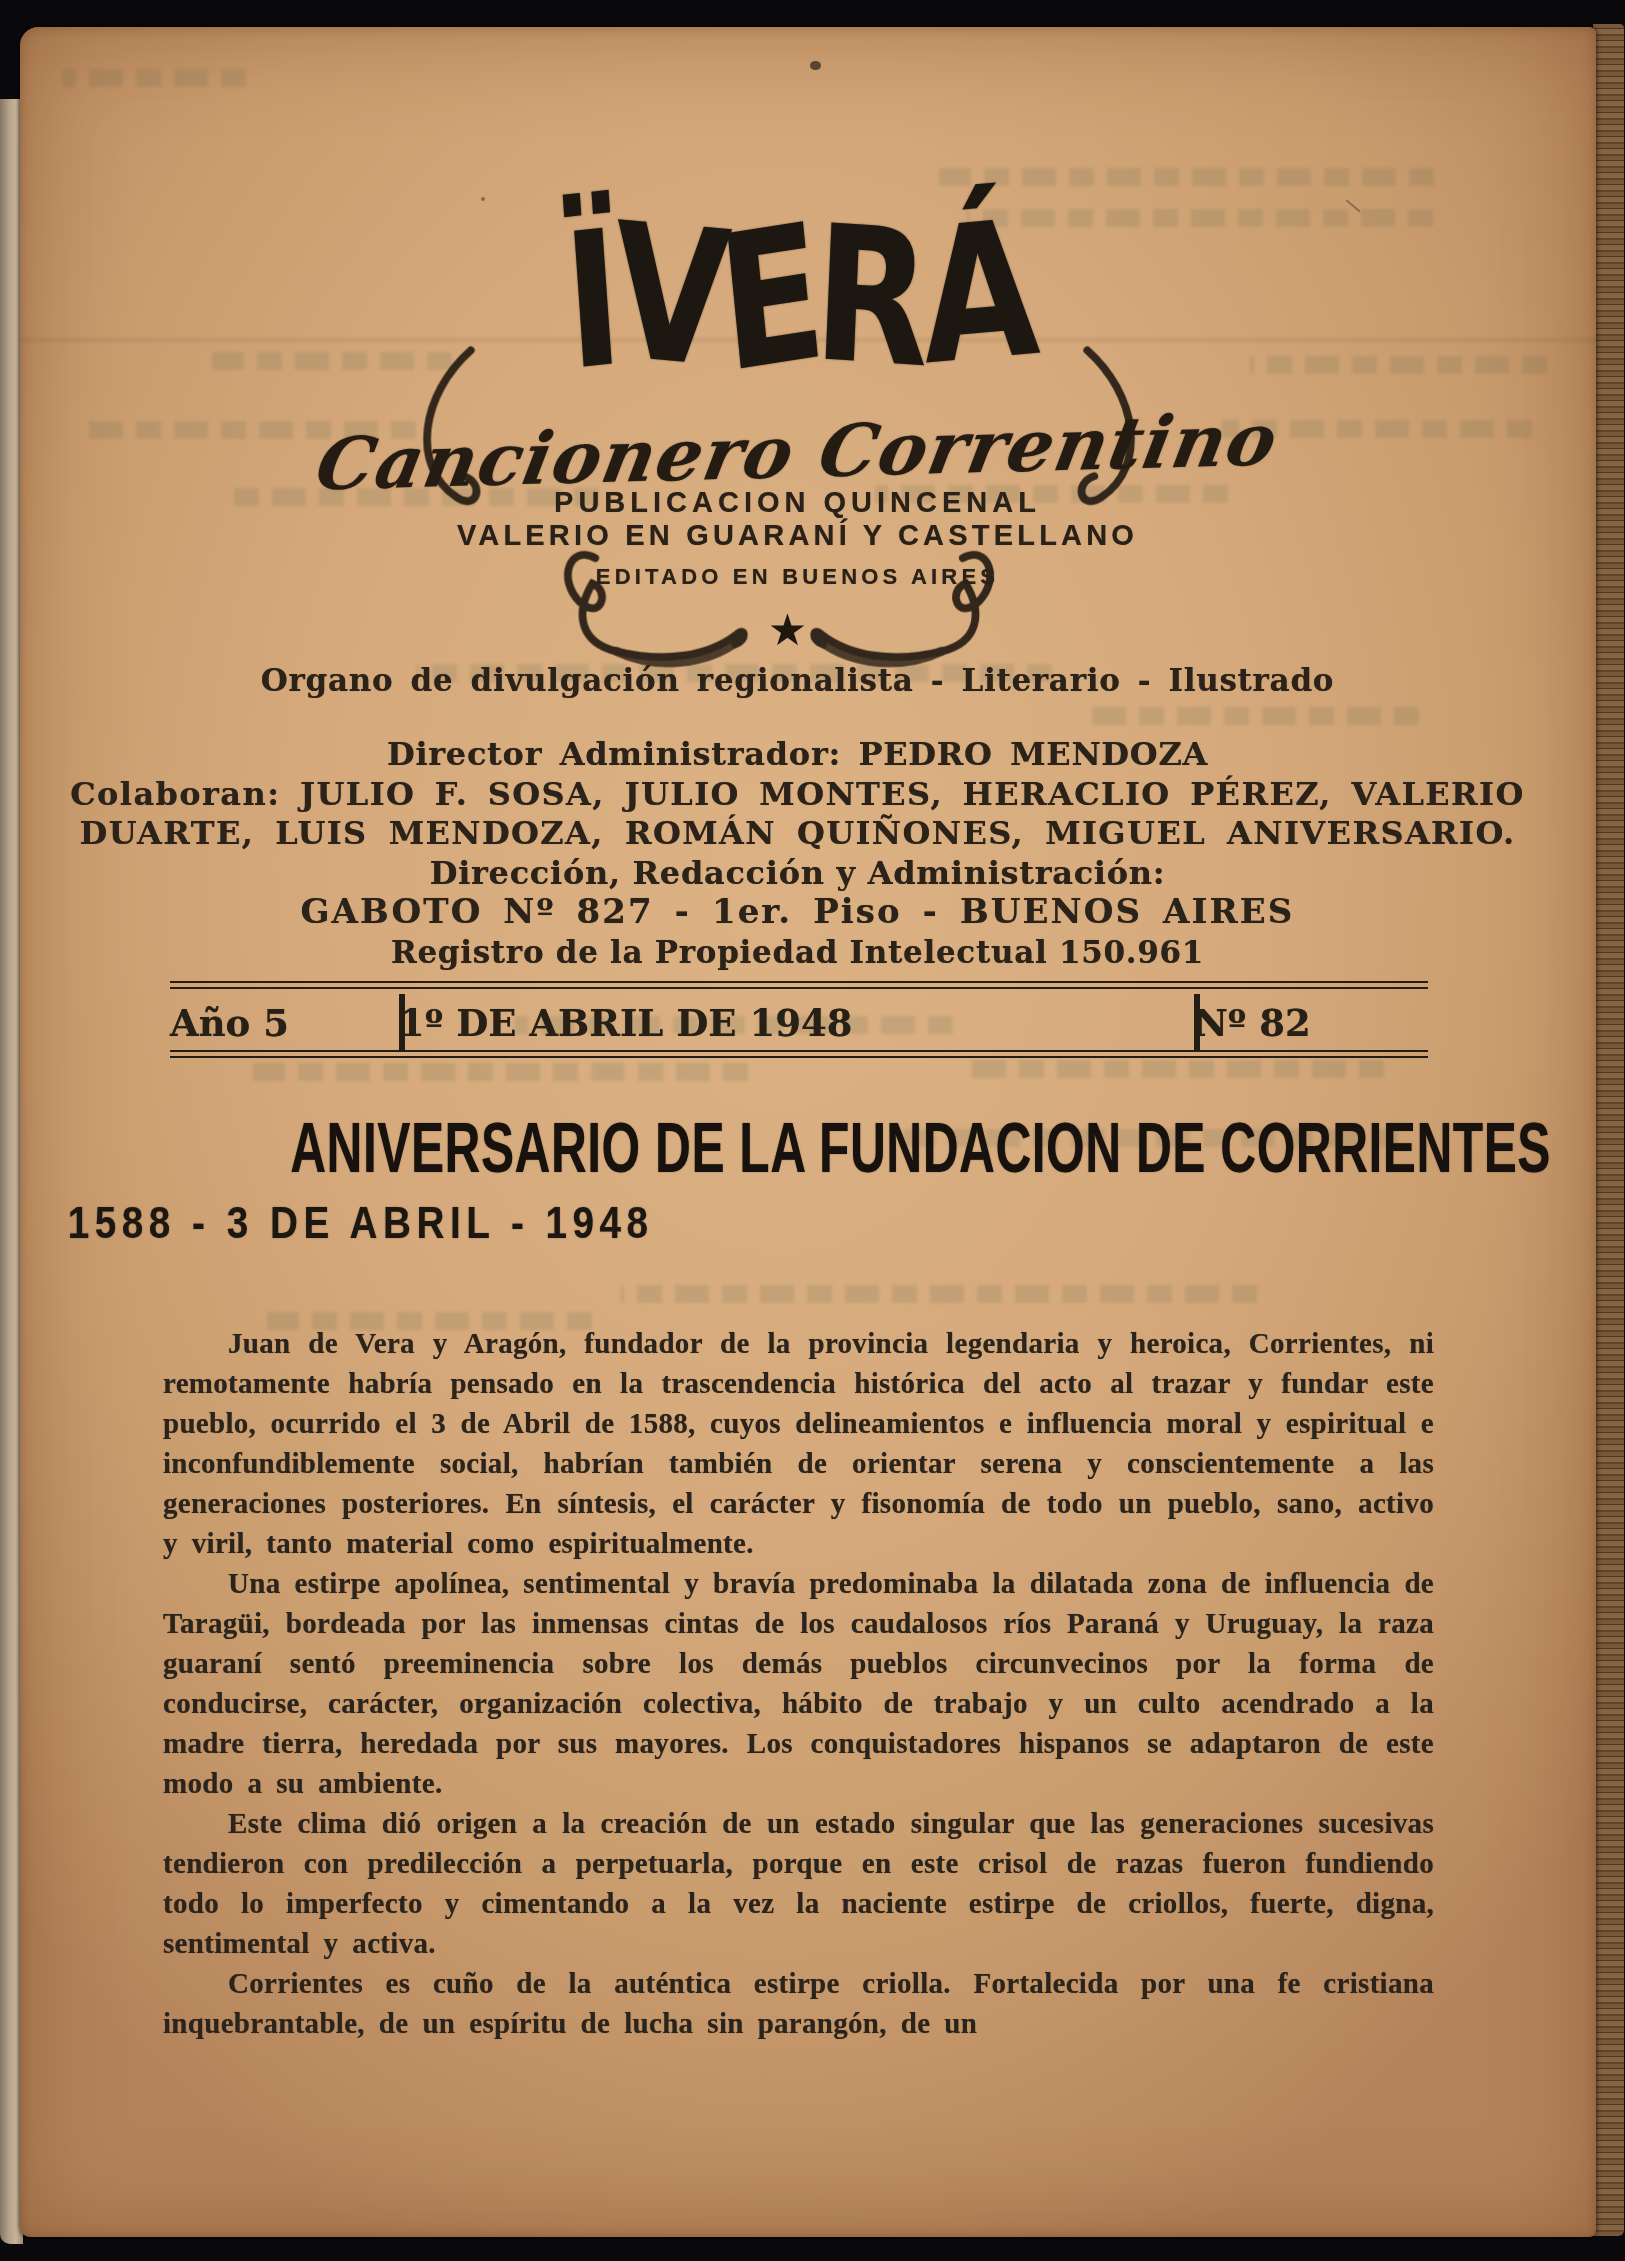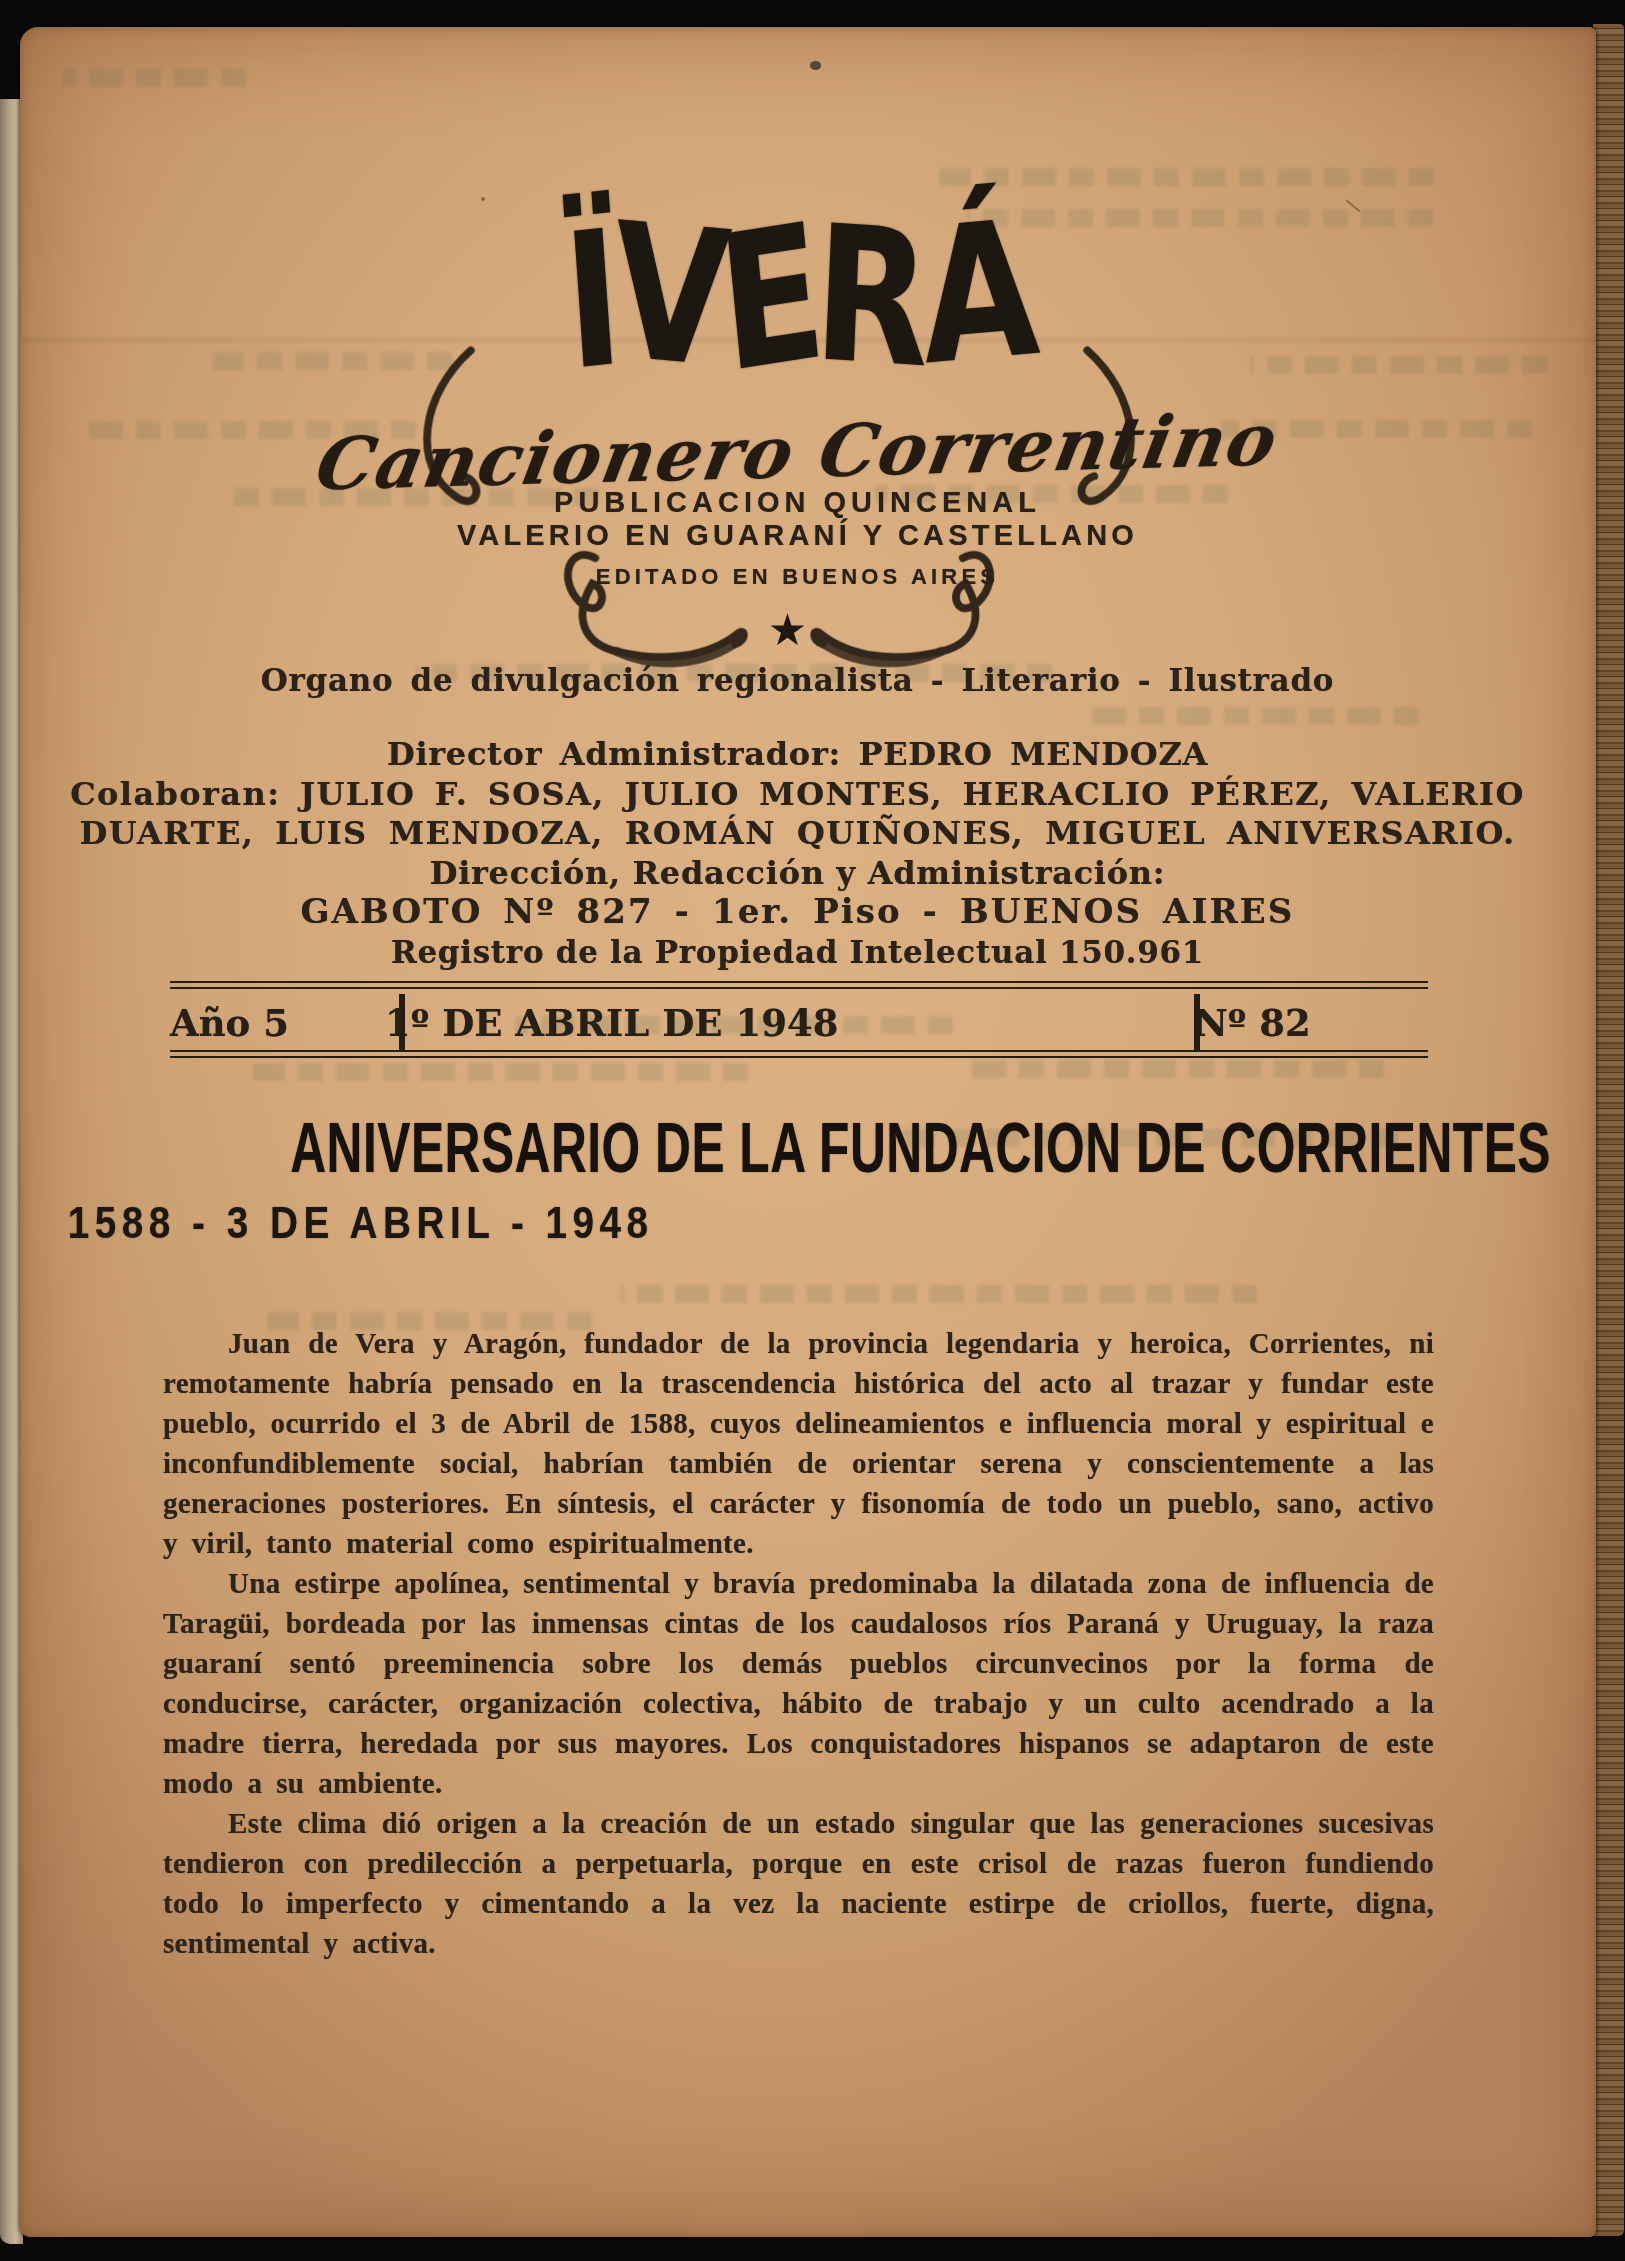--- a/index.html
+++ b/index.html
@@ -94,21 +94,21 @@
   .rule.bottom{top:1023px;}
   .vdiv{position:absolute;width:6.4px;top:967px;height:57px;background:#241d15;}
   .vdiv.d1{left:379px;}
   .vdiv.d2{left:1174px;}
   .cell{
     position:absolute;top:974px;font-family:"DejaVu Serif","Liberation Serif",serif;
     font-weight:bold;font-size:37px;color:#272016;text-align:left;
     text-shadow:0 0 0.7px rgba(39,32,22,.6);
   }
   .cell.c1{left:150px;width:230px;}
-  .cell.c2{left:365px;width:795px;}
+  .cell.c2{left:379px;width:795px;}
   .cell.c3{left:1174px;width:233px;}
   
   .headline{
     position:absolute;left:0;top:1080px;width:1555px;text-align:center;
     font-weight:bold;font-size:71px;color:#17120d;letter-spacing:0.7px;
     text-shadow:0 0 1.4px rgba(23,18,13,.6);
   }
   .headline>span{display:inline-block;transform:scaleX(.70);white-space:nowrap;}
   .dates{
     position:absolute;left:0;top:1170px;width:1555px;text-align:left;
@@ -206,17 +206,18 @@
       <span>ANIVERSARIO DE LA FUNDACION DE CORRIENTES</span>
     </div>
     <div class="dates">
       <span>1588 - 3 DE ABRIL - 1948</span>
     </div>
 
     <div class="bodytext">
       <p>Juan de Vera y Aragón, fundador de la provincia legendaria y heroica, Corrientes, ni remotamente habría pensado en la trascendencia histórica del acto al trazar y fundar este pueblo, ocurrido el 3 de Abril de 1588, cuyos delineamientos e influencia moral y espiritual e inconfundiblemente social, habrían también de orientar serena y conscientemente a las generaciones posteriores. En síntesis, el carácter y fisonomía de todo un pueblo, sano, activo y viril, tanto material como espiritualmente.</p>
       <p>Una estirpe apolínea, sentimental y bravía predominaba la dilatada zona de influencia de Taragüi, bordeada por las inmensas cintas de los caudalosos ríos Paraná y Uruguay, la raza guaraní sentó preeminencia sobre los demás pueblos circunvecinos por la forma de conducirse, carácter, organización colectiva, hábito de trabajo y un culto acendrado a la madre tierra, heredada por sus mayores. Los conquistadores hispanos se adaptaron de este modo a su ambiente.</p>
       <p>Este clima dió origen a la creación de un estado singular que las generaciones sucesivas tendieron con predilección a perpetuarla, porque en este crisol de razas fueron fundiendo todo lo imperfecto y cimentando a la vez la naciente estirpe de criollos, fuerte, digna, sentimental y activa.</p>
+      <p>Corrientes es cuño de la auténtica estirpe criolla. Fortalecida por una fe cristiana inquebrantable, de un espíritu de lucha sin parangón, de un</p>
     </div>
 
   </div>
 </div>
 
 
 </body></html>

